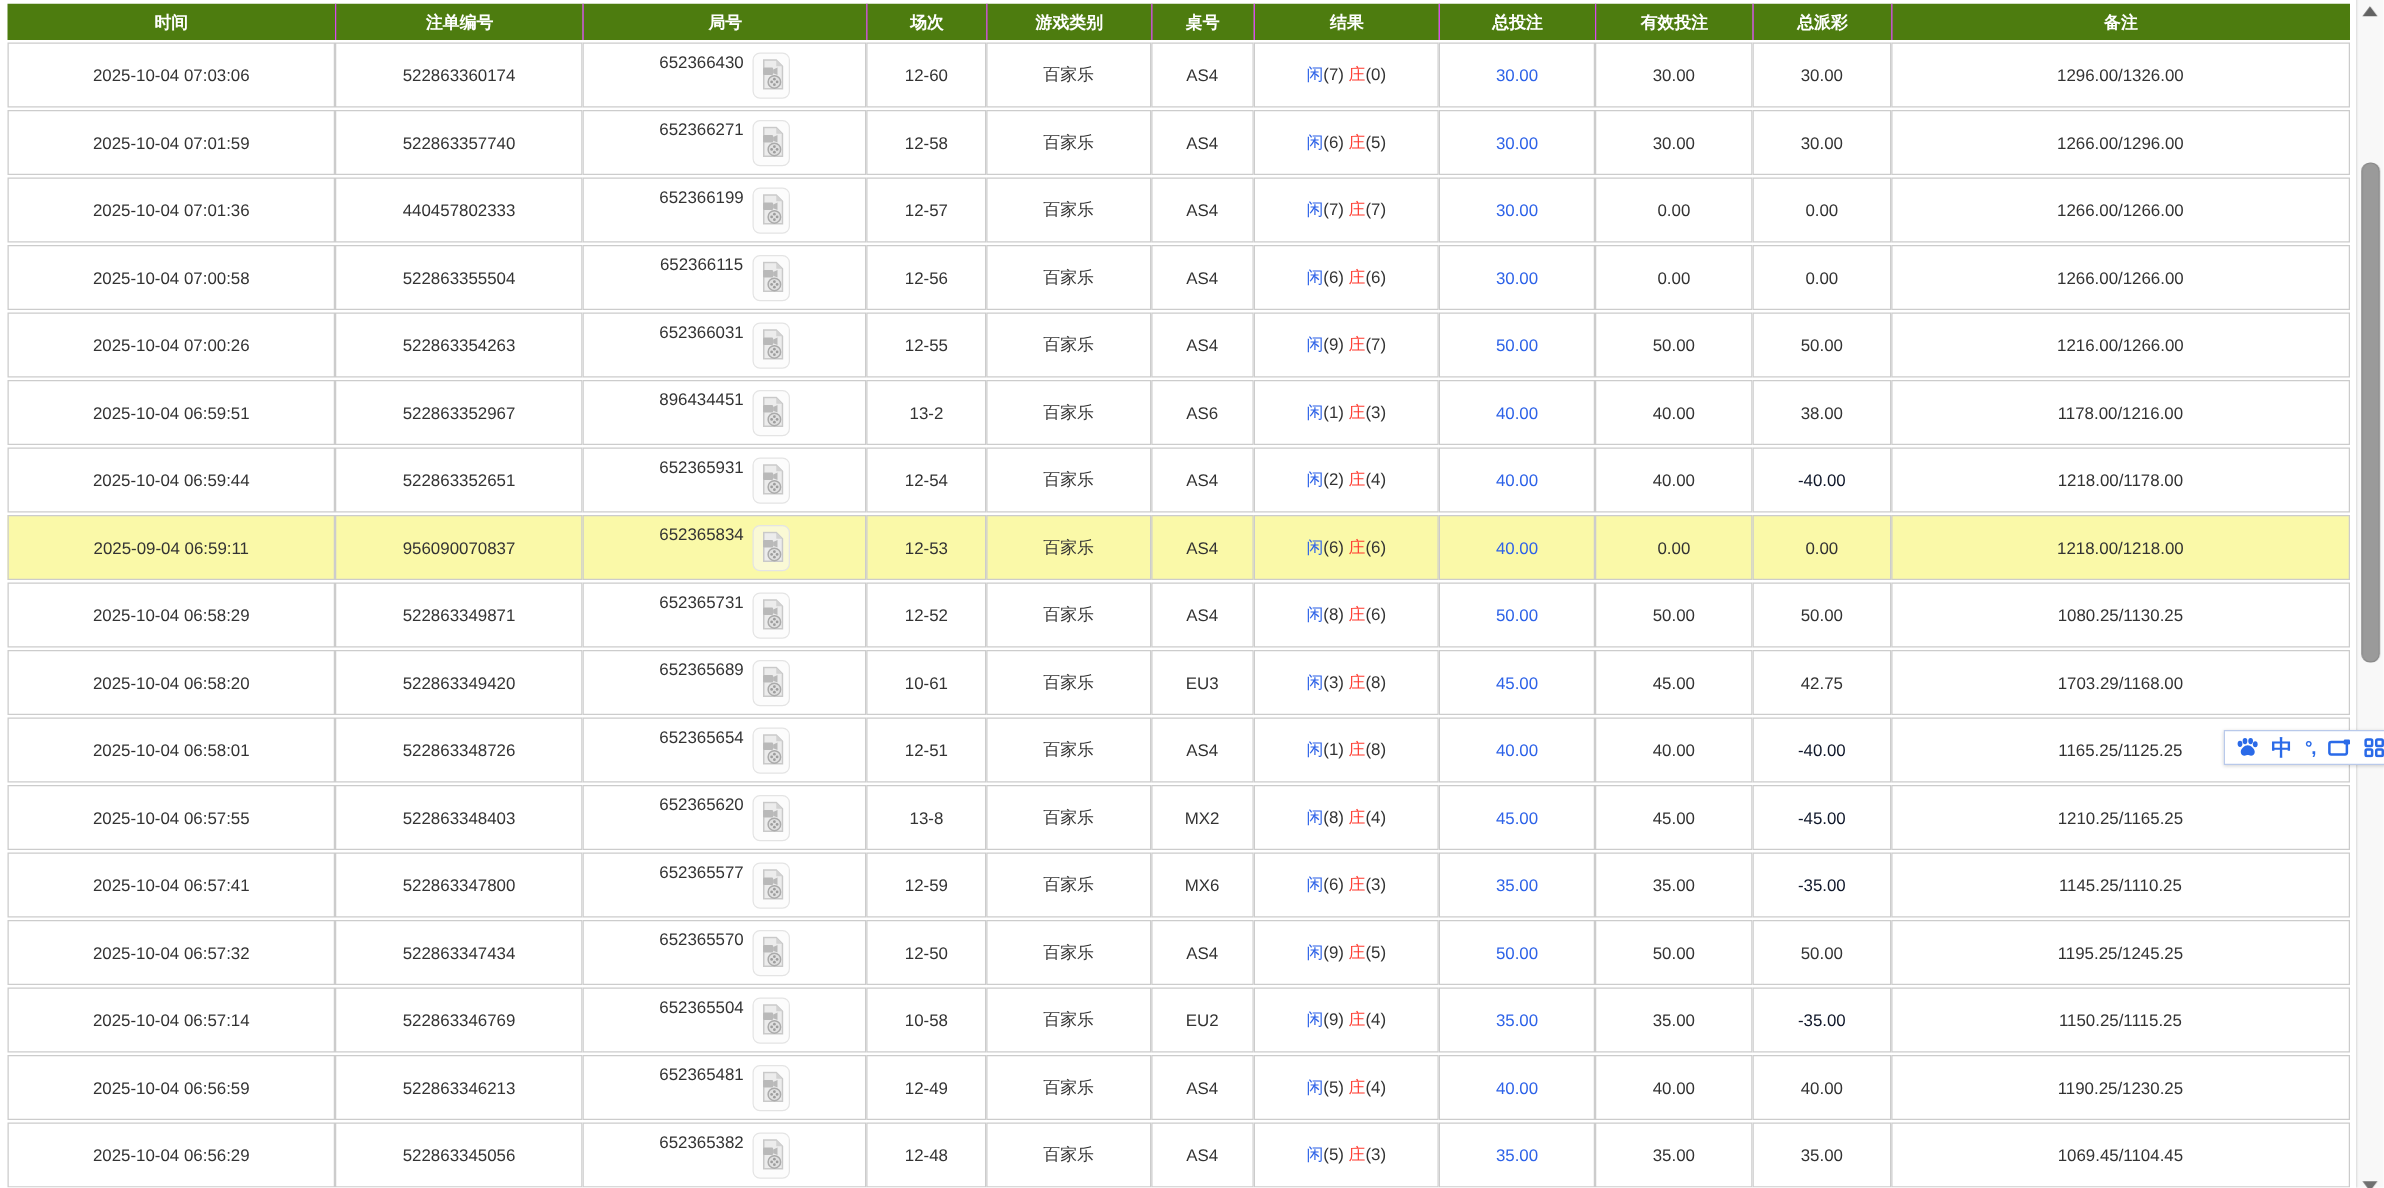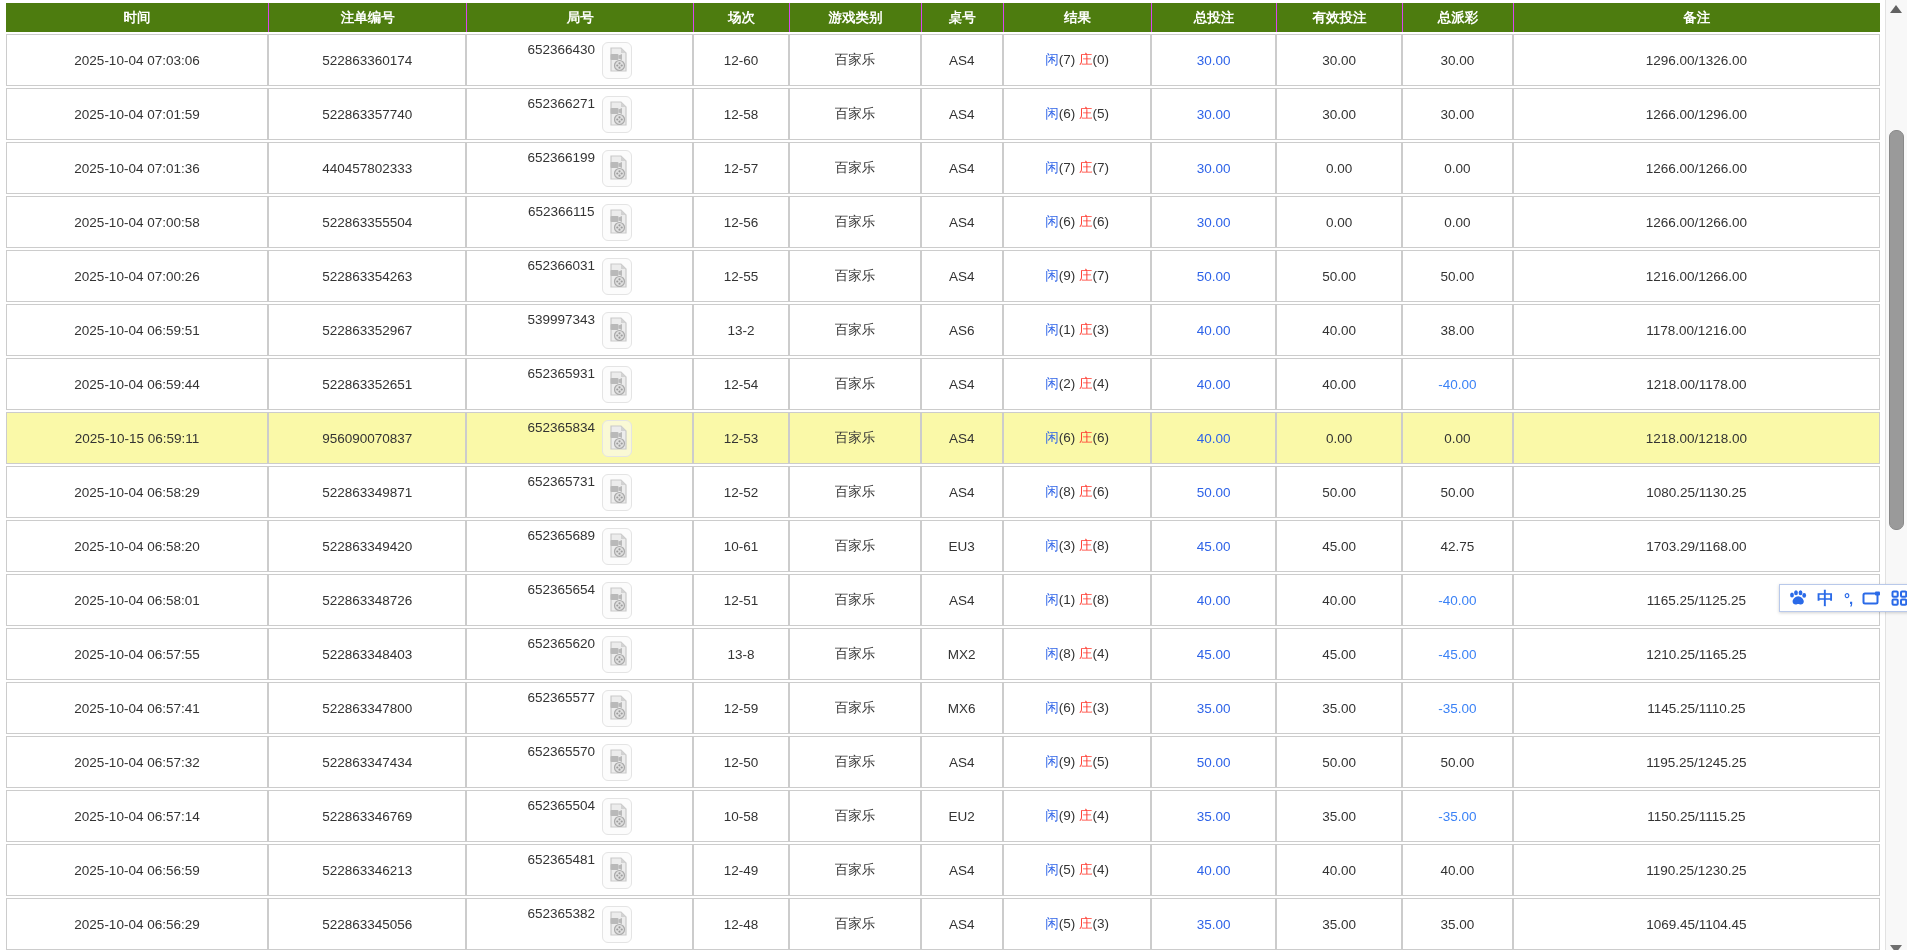--- a/index.html
+++ b/index.html
@@ -19,21 +19,21 @@
   th + th{border-left:1px solid #d946ef;}
   td{
     border:1px solid #ccc;height:50px;text-align:center;vertical-align:middle;
     font-size:13.5px;color:#333;background:#fff;padding:0;white-space:nowrap;
   }
   tr.highlight td{background:#FAF9A8;}
   .result .p{color:#2e63e8;}
   .result .b{color:#ff3b30;}
   .result .n{color:#333;}
   .link{color:#2e63e8;cursor:pointer;}
-  .neg{color:#3b82f6;}
+  .neg{color:#0f172a;}
   .round-wrap{display:flex;align-items:flex-start;justify-content:center;gap:7px;}
   .video-btn{
     display:inline-flex;align-items:center;justify-content:center;
     width:30px;height:37px;border:1px solid #e4e4e4;border-radius:6px;
     background:rgba(250,250,250,.55);cursor:pointer;padding:0;
   }
   
   .scrollbar{
     position:fixed;right:0;top:0;width:21px;height:950px;
     background:#f8f8f8;border-left:1px solid #e2e2e2;z-index:5;
@@ -245,21 +245,21 @@
           <td class="link">50.00</td>
           <td>50.00</td>
           <td>50.00</td>
           <td>1216.00/1266.00</td>
         </tr>
         <tr>
           <td>2025-10-04 06:59:51</td>
           <td>522863352967</td>
           <td>
             <div class="round-wrap">
-              <span>539997343</span>
+              <span>896434451</span>
               <button class="video-btn">
   <svg width="20" height="26" viewBox="0 0 20 26">
     <path d="M4 1 h10 l5 5 v18 h-15 z" fill="#ececec" stroke="#c9c9c9" stroke-width="1.2"></path>
     <path d="M14 1 l5 5 h-5 z" fill="#d2d2d2"></path>
     <rect x="3.5" y="7" width="8" height="6" rx="1" fill="#b9b9b9"></rect>
     <path d="M11.5 8.5 L15 7 v6 l-3.5 -1.5 z" fill="#b9b9b9"></path>
     <circle cx="12.5" cy="18.5" r="5" fill="#e0e0e0" stroke="#ababab" stroke-width="1.2"></circle>
     <circle cx="12.5" cy="16.3" r="1.1" fill="#9d9d9d"></circle>
     <circle cx="12.5" cy="20.7" r="1.1" fill="#9d9d9d"></circle>
     <circle cx="10.3" cy="18.5" r="1.1" fill="#9d9d9d"></circle>
@@ -301,21 +301,21 @@
           <td>12-54</td>
           <td>百家乐</td>
           <td>AS4</td>
           <td class="result"><span class="p">闲</span><span class="n">(2) </span><span class="b">庄</span><span class="n">(4)</span></td>
           <td class="link">40.00</td>
           <td>40.00</td>
           <td class="neg">-40.00</td>
           <td>1218.00/1178.00</td>
         </tr>
         <tr class="highlight">
-          <td>2025-10-15 06:59:11</td>
+          <td>2025-09-04 06:59:11</td>
           <td>956090070837</td>
           <td>
             <div class="round-wrap">
               <span>652365834</span>
               <button class="video-btn">
   <svg width="20" height="26" viewBox="0 0 20 26">
     <path d="M4 1 h10 l5 5 v18 h-15 z" fill="#ececec" stroke="#c9c9c9" stroke-width="1.2"></path>
     <path d="M14 1 l5 5 h-5 z" fill="#d2d2d2"></path>
     <rect x="3.5" y="7" width="8" height="6" rx="1" fill="#b9b9b9"></rect>
     <path d="M11.5 8.5 L15 7 v6 l-3.5 -1.5 z" fill="#b9b9b9"></path>

